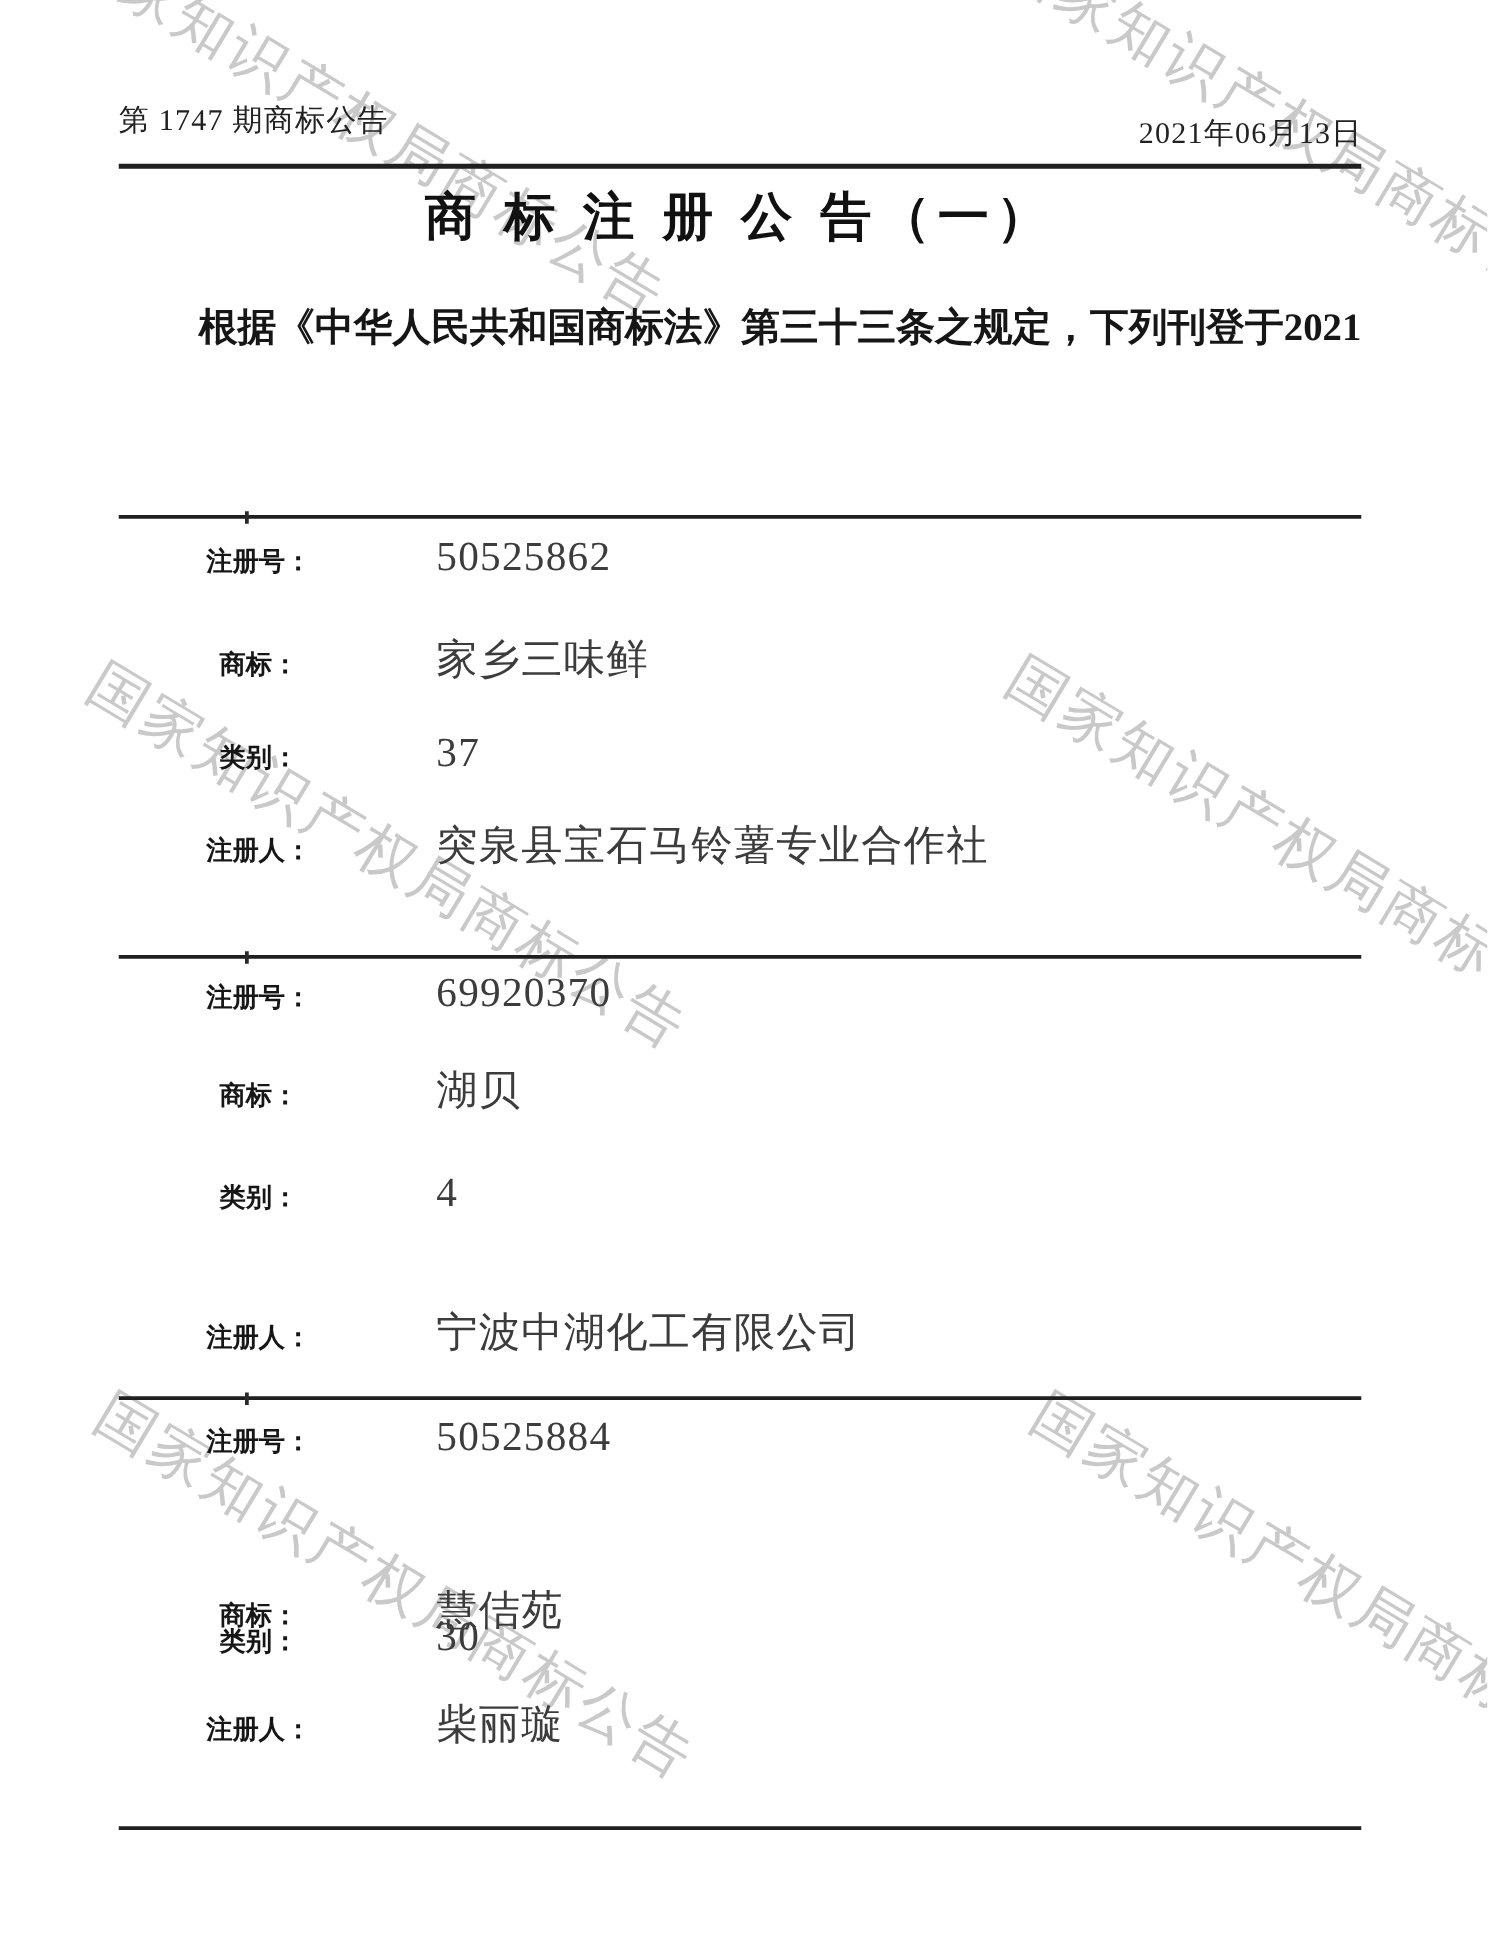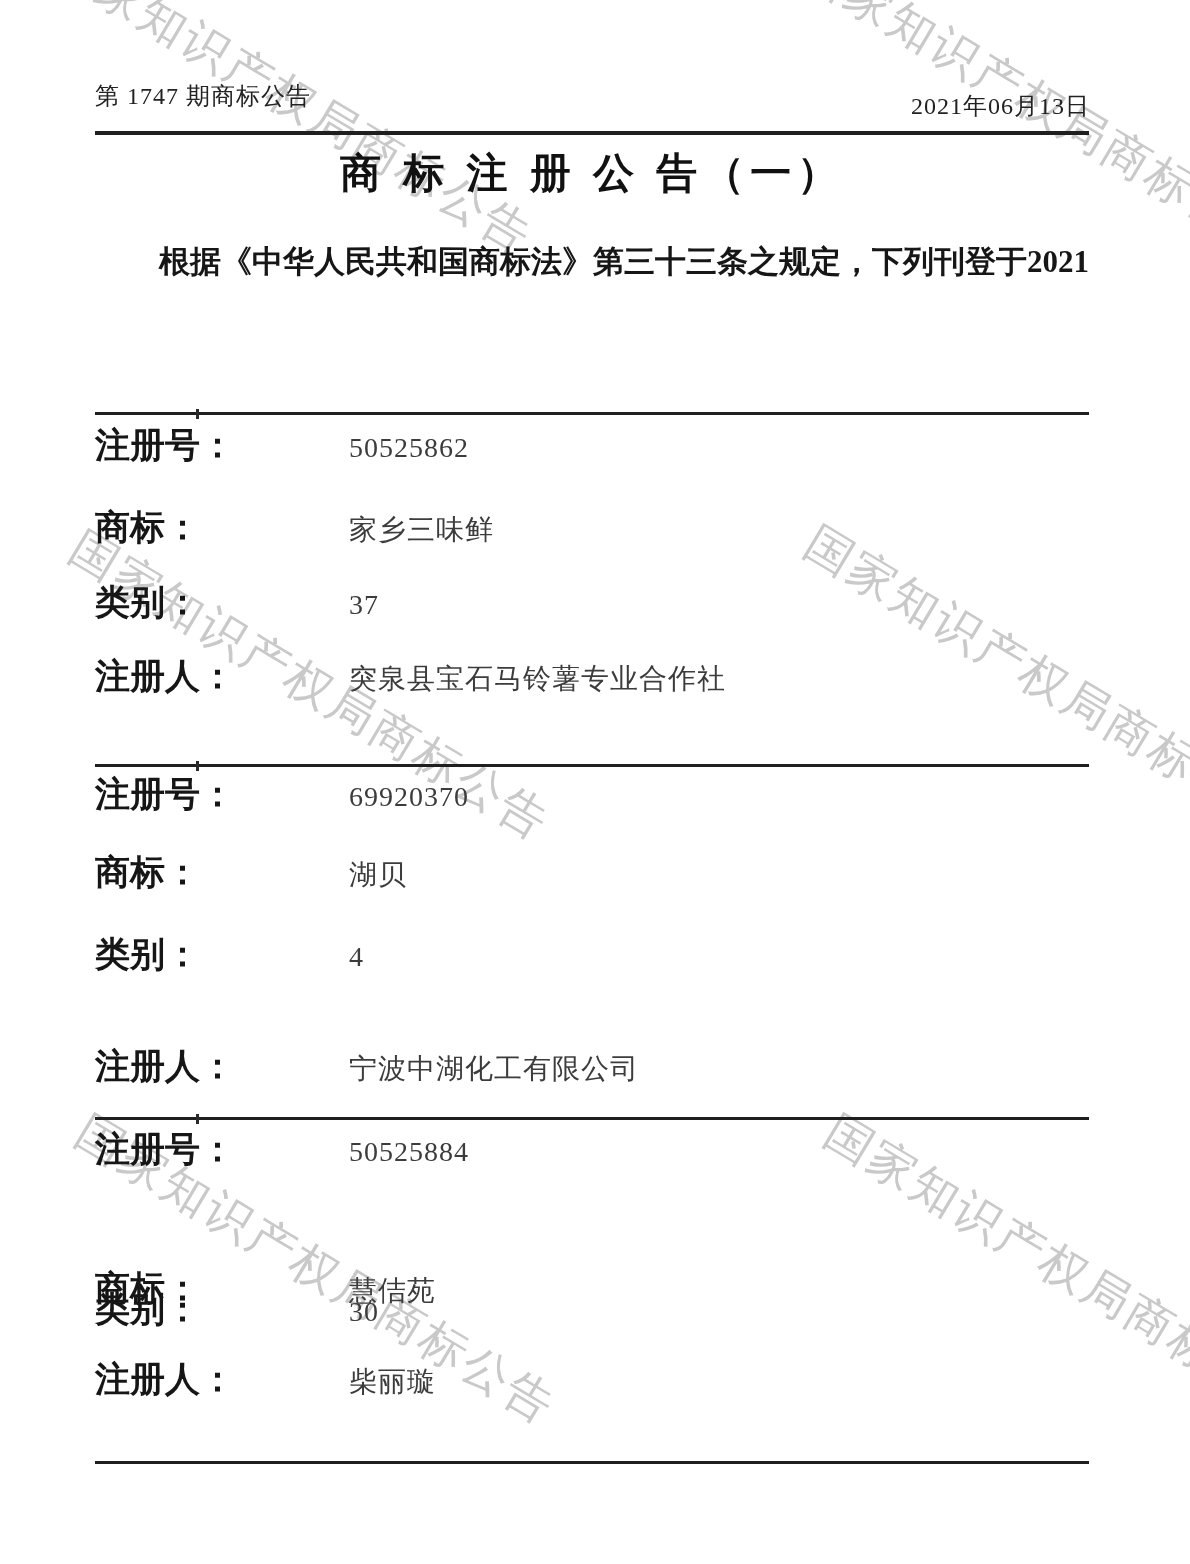--- a/index.html
+++ b/index.html
@@ -58,25 +58,25 @@
   .intro { position:absolute; left:95px; width:994px; top:233px;
     font-size:31px; font-weight:bold; color:#161616; }
   .intro-line { height:58px; line-height:58px; white-space:nowrap; }
   .jst { text-align:justify; text-align-last:justify; white-space:normal; height:58px; overflow:hidden; }
   .ind { text-indent:64px; }
   .row {
     position:absolute; left:95px; width:994px; height:34px; line-height:34px;
     white-space:nowrap;
   }
   .lab {
-    display:inline-block; width:224px; text-align:left;
-    font-weight:bold; font-size:35px; color:#161616;
+    display:inline-block; width:224px; text-align:center;
+    font-weight:bold; font-size:21px; color:#161616;
   }
   .val {
-    margin-left:30px; font-size:28px; color:#3c3c3c; letter-spacing:1px;
+    margin-left:30px; font-size:33px; color:#3c3c3c; letter-spacing:1px;
   }
 </style>
 </head>
 <body>
 
 <div class="page">
 
   <div class="wm-layer">
     <div class="wm wm1" style="color: rgb(201, 201, 201);">国家知识产权局商标公告</div>
     <div class="wm wm2" style="color: rgb(201, 201, 201);">国家知识产权局商标公告</div>

